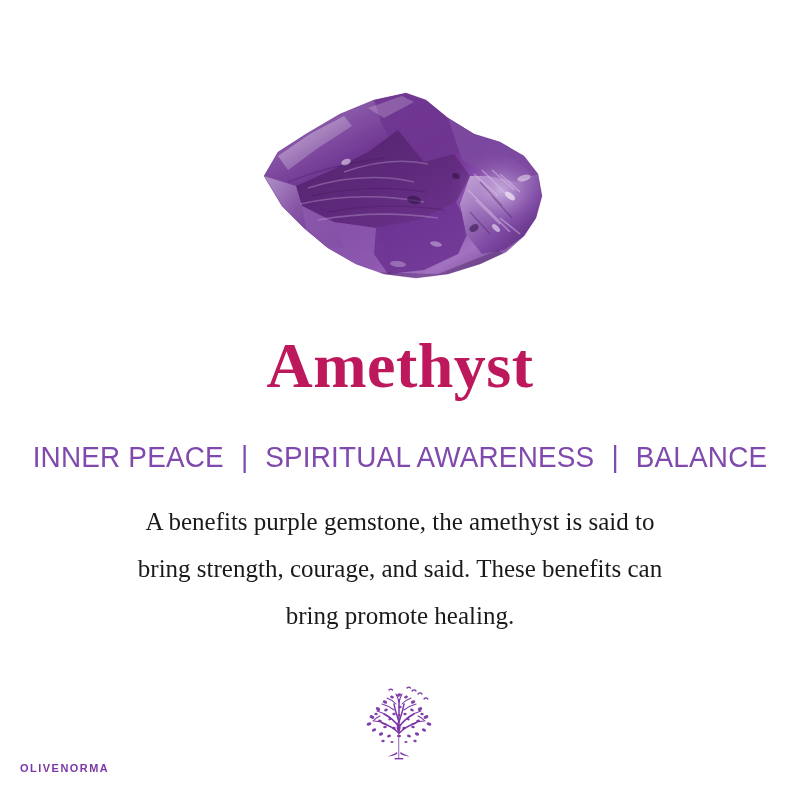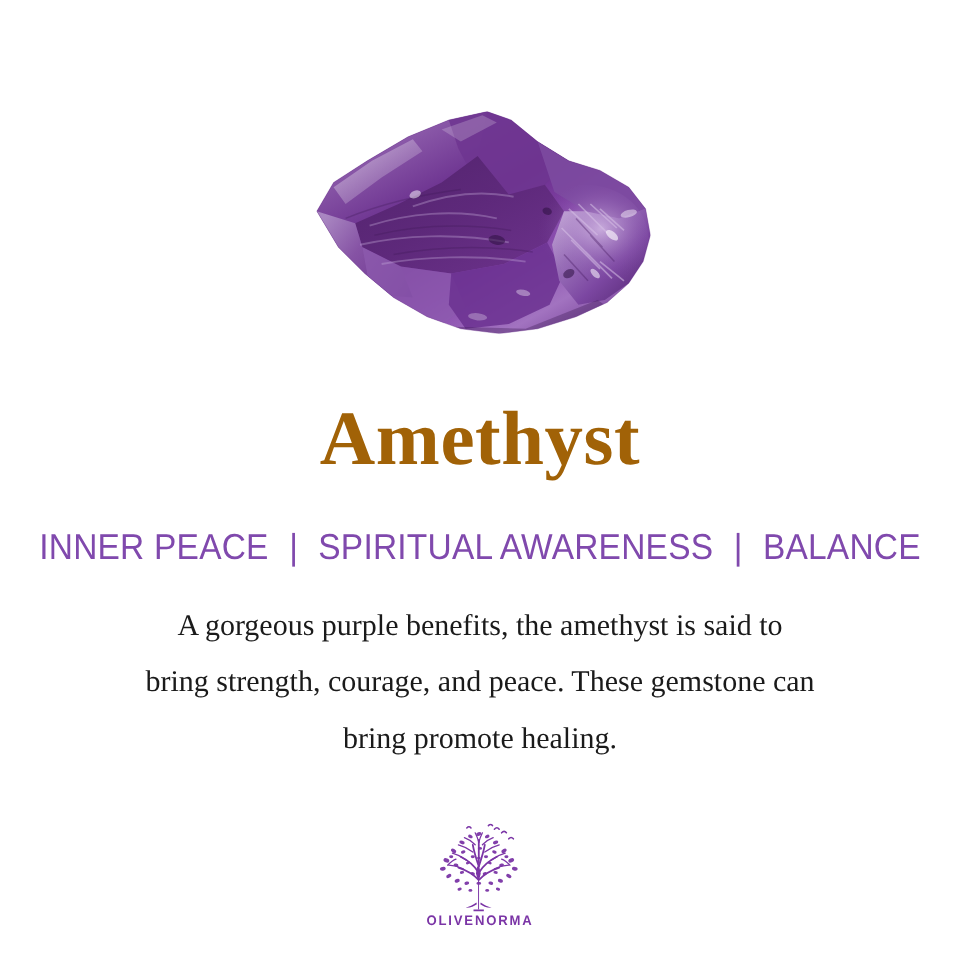--- a/index.html
+++ b/index.html
@@ -44,21 +44,21 @@
   .title {
     position: absolute;
     left: 0;
     top: 332px;
     width: 800px;
     text-align: center;
     font-family: "Liberation Serif", "DejaVu Serif", serif;
     font-weight: 700;
     font-size: 64px;
     line-height: 1.05;
-    color: #a16207;
+    color: #be185d;
     letter-spacing: 0.5px;
   }
 
   
   .keywords {
     position: absolute;
     left: 0;
     top: 440px;
     width: 800px;
     text-align: center;
@@ -92,21 +92,21 @@
     color: #1a1a1a;
   }
   .desc .line { display: block; }
 
   
   .logo {
     position: absolute;
     left: 0;
     top: 686px;
     width: 800px;
-    text-align: center;
+    text-align: left;
   }
   .logo-mark {
     display: block;
     margin: 0 auto;
     width: 88px;
     height: 74px;
   }
   .logo-word {
     display: block;
     margin-top: 2px;
@@ -264,22 +264,22 @@
 
   <div class="keywords">
     <span class="kw">INNER PEACE</span>
     <span class="sep">|</span>
     <span class="kw">SPIRITUAL AWARENESS</span>
     <span class="sep">|</span>
     <span class="kw">BALANCE</span>
   </div>
 
   <div class="desc">
-    <span class="line">A gorgeous purple benefits, the amethyst is said to</span>
-    <span class="line">bring strength, courage, and peace. These gemstone can</span>
+    <span class="line">A benefits purple gemstone, the amethyst is said to</span>
+    <span class="line">bring strength, courage, and said. These benefits can</span>
     <span class="line">bring promote healing.</span>
   </div>
 
   <div class="logo">
     <svg class="logo-mark" viewBox="0 0 88 74">
       <g fill="#7b35a6">
 
         <path d="M42.4,72 L42.4,48 L40.6,42 L41.6,36 L43.4,36 L44.6,42 L43.2,48 L43.2,72 Z"></path>
         <path d="M38.6,72 L47.2,72 L47.2,73.4 L38.6,73.4 Z"></path>
 

